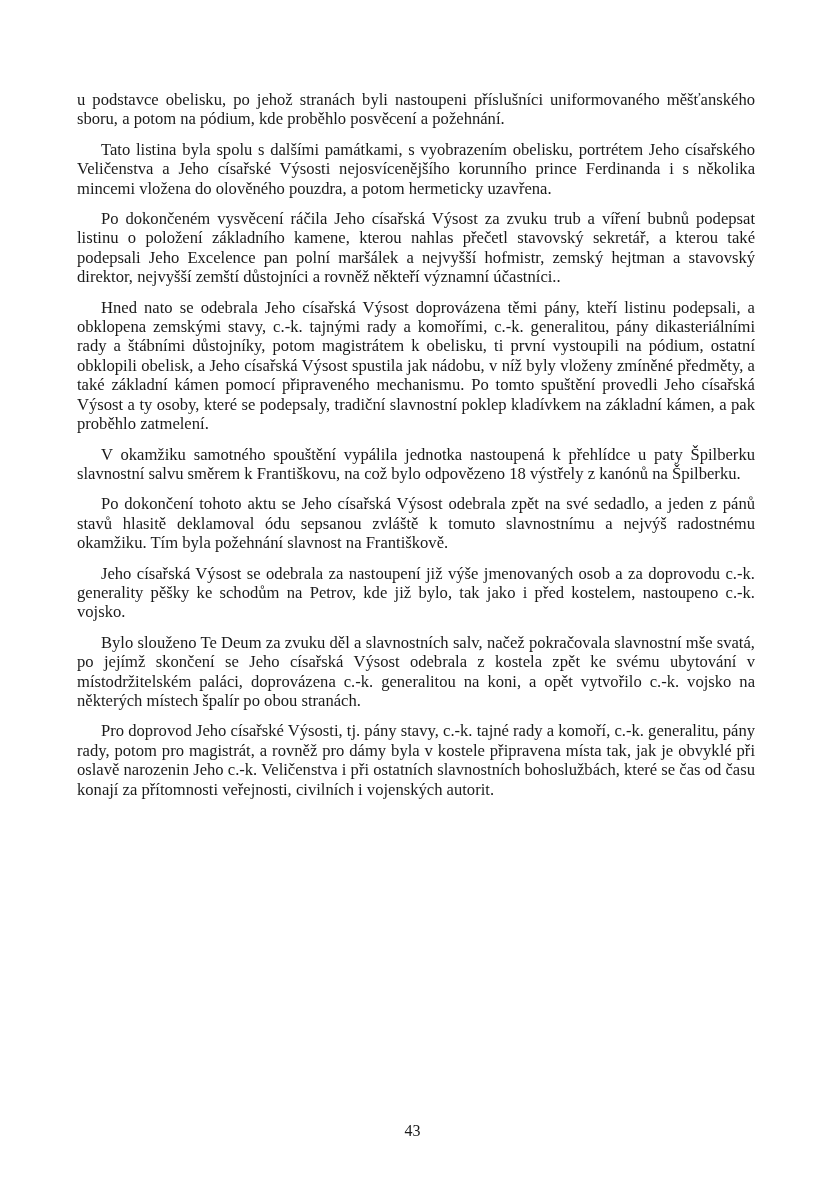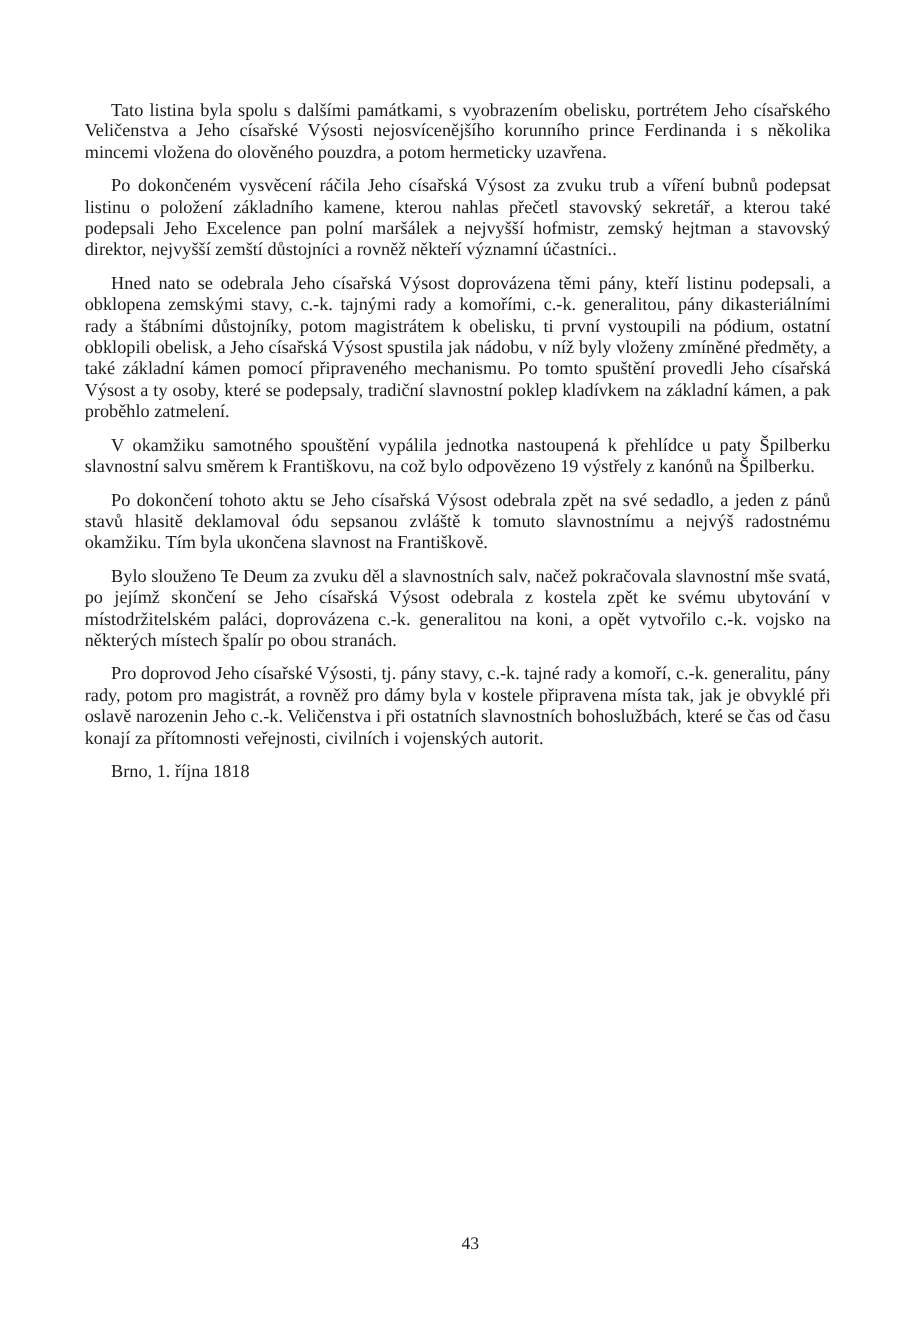--- a/index.html
+++ b/index.html
@@ -27,35 +27,36 @@
       line-height: 19.4px;
       text-align: justify;
       text-indent: 24px;
       hyphens: manual;
     }
     .para.first {
       text-indent: 0;
     }
     .page-number {
       position: absolute;
-      left: 15px;
+      left: 0;
       width: 825px;
       top: 1122px;
       text-align: center;
       font-size: 16px;
       line-height: 18px;
     }
   </style>
 </head>
 <body>
 
 <div class="page-body">
+  <p class="para first">u podstavce obelisku, po jehož stranách byli nastoupeni příslušníci uniformovaného měš­ťanského sboru, a potom na pódium, kde proběhlo posvěcení a požehnání.</p>
   <p class="para">Tato listina byla spolu s dalšími památkami, s vyobrazením obelisku, portrétem Jeho císařského Veličenstva a Jeho císařské Výsosti nejosvícenějšího korunního prince Ferdinanda i s několika mincemi vložena do olověného pouzdra, a potom hermeticky uzavřena.</p>
   <p class="para">Po dokončeném vysvěcení ráčila Jeho císařská Výsost za zvuku trub a víření bubnů po­depsat listinu o položení základního kamene, kterou nahlas přečetl stavovský sekretář, a kte­rou také podepsali Jeho Excelence pan polní maršálek a nejvyšší hofmistr, zemský hejtman a stavovský direktor, nejvyšší zemští důstojníci a rovněž někteří významní účastníci..</p>
   <p class="para">Hned nato se odebrala Jeho císařská Výsost doprovázena těmi pány, kteří listinu podepsali, a obklopena zemskými stavy, c.-k. tajnými rady a komořími, c.-k. generalitou, pány dikasteriálními rady a štábními důstojníky, potom magistrátem k obelisku, ti první vystoupili na pódium, ostatní obklopili obelisk, a Jeho císařská Výsost spustila jak nádobu, v níž byly vloženy zmíněné předměty, a také základní kámen pomocí připraveného mechanismu. Po tomto spuštění provedli Jeho císařská Výsost a ty osoby, které se podepsaly, tradiční slavnostní poklep kladívkem na základní kámen, a pak proběhlo zatmelení.</p>
-  <p class="para">V okamžiku samotného spouštění vypálila jednotka nastoupená k přehlídce u paty Špilberku slavnostní salvu směrem k Františkovu, na což bylo odpovězeno 19 výstřely z kanó­nů na Špilberku.</p>
-  <p class="para">Po dokončení tohoto aktu se Jeho císařská Výsost odebrala zpět na své sedadlo, a jeden z pánů stavů hlasitě deklamoval ódu sepsanou zvláště k tomuto slavnostnímu a nejvýš ra­dostnému okamžiku. Tím byla ukončena slavnost na Františkově.</p>
+  <p class="para">V okamžiku samotného spouštění vypálila jednotka nastoupená k přehlídce u paty Špilberku slavnostní salvu směrem k Františkovu, na což bylo odpovězeno 18 výstřely z kanó­nů na Špilberku.</p>
+  <p class="para">Po dokončení tohoto aktu se Jeho císařská Výsost odebrala zpět na své sedadlo, a jeden z pánů stavů hlasitě deklamoval ódu sepsanou zvláště k tomuto slavnostnímu a nejvýš ra­dostnému okamžiku. Tím byla požehnání slavnost na Františkově.</p>
+  <p class="para">Jeho císařská Výsost se odebrala za nastoupení již výše jmenovaných osob a za doprovo­du c.-k. generality pěšky ke schodům na Petrov, kde již bylo, tak jako i před kostelem, na­stoupeno c.-k. vojsko.</p>
   <p class="para">Bylo slouženo Te Deum za zvuku děl a slavnostních salv, načež pokračovala slavnost­ní mše svatá, po jejímž skončení se Jeho císařská Výsost odebrala z kostela zpět ke svému ubytování v místodržitelském paláci, doprovázena c.-k. generalitou na koni, a opět vytvoři­lo c.-k. vojsko na některých místech špalír po obou stranách.</p>
   <p class="para">Pro doprovod Jeho císařské Výsosti, tj. pány stavy, c.-k. tajné rady a komoří, c.-k. genera­litu, pány rady, potom pro magistrát, a rovněž pro dámy byla v kostele připravena místa tak, jak je obvyklé při oslavě narozenin Jeho c.-k. Veličenstva i při ostatních slavnostních boho­službách, které se čas od času konají za přítomnosti veřejnosti, civilních i vojenských autorit.</p>
-  <p class="para">Brno, 1. října 1818</p>
 </div>
 
 <div class="page-number">43</div>
 
 </body></html>

